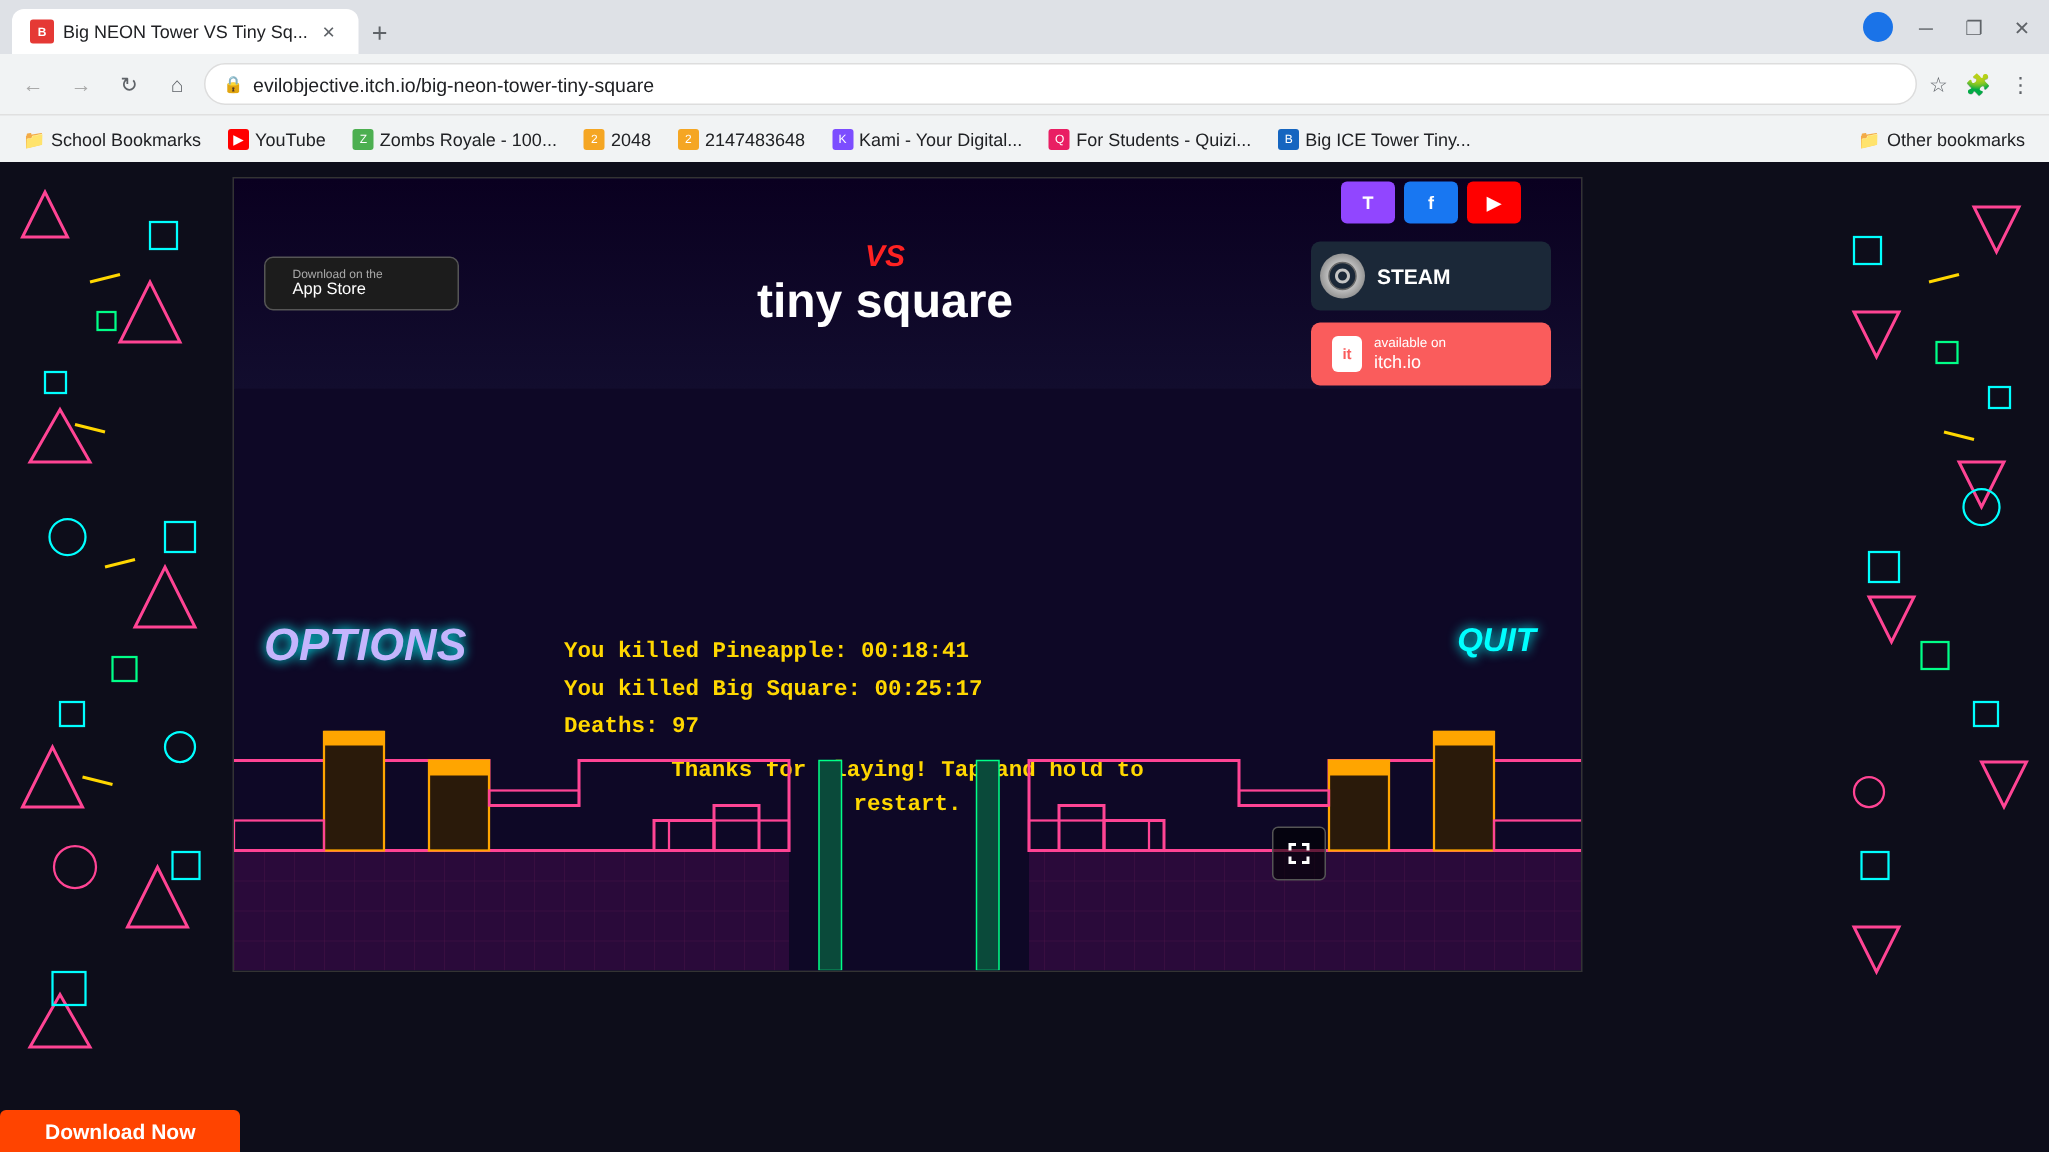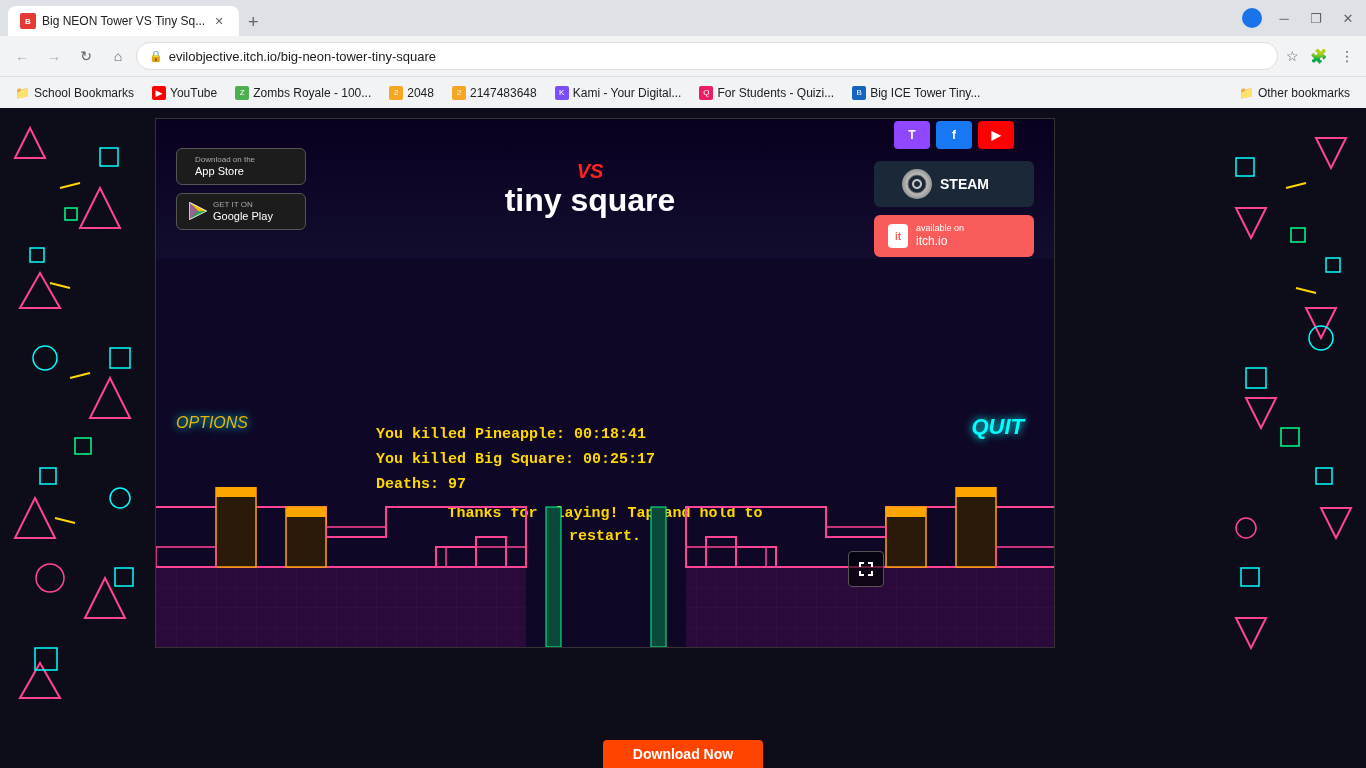--- a/index.html
+++ b/index.html
@@ -338,21 +338,21 @@
       font-weight: bold;
       color: white;
     }
     .social-icon.twitch { background: #9146ff; }
     .social-icon.fb { background: #1877f2; }
     .social-icon.yt { background: #ff0000; }
 
     .steam-btn {
       background: #1b2838;
       border-radius: 6px;
-      padding: 8px 28px;
+      padding: 8px 6px;
       display: flex;
       align-items: center;
       gap: 8px;
       color: white;
       font-size: 14px;
       font-weight: bold;
       cursor: pointer;
       width: 160px;
     }
     .steam-logo {
@@ -402,24 +402,24 @@
       bottom: 0;
       background: #0e0826;
       display: flex;
     }
 
     
     .options-btn {
       position: absolute;
       top: 155px;
       left: 20px;
-      font-size: 16px;
-      font-weight: 400;
+      font-size: 30px;
+      font-weight: 700;
       font-style: italic;
-      color: #eab308;
+      color: #c4b5fd;
       text-shadow: 0 0 8px #00ffff;
       font-family: 'Arial Black', sans-serif;
       cursor: pointer;
     }
 
     
     .stats-area {
       position: absolute;
       top: 147px;
       left: 200px;
@@ -505,21 +505,21 @@
 
     
     .download-bar {
       position: absolute;
       bottom: 0;
       left: 0;
       right: 0;
       height: 30px;
       display: flex;
       align-items: flex-end;
-      justify-content: center;
+      justify-content: flex-start;
       padding-bottom: 0;
     }
     .download-btn {
       background: #ff4400;
       color: white;
       padding: 6px 30px;
       font-size: 14px;
       font-weight: bold;
       border-radius: 4px 4px 0 0;
       cursor: pointer;
@@ -686,33 +686,20 @@
       <div class="game-grid"></div>
 
       <div class="game-header">
 
         <div class="store-buttons">
           <div class="app-store-btn">
             <span class="apple-icon"></span>
             <div class="app-store-text">
               <small>Download on the</small>
               <span>App Store</span>
-            </div>
-          </div>
-          <div class="google-play-btn">
-            <svg class="gplay-icon" viewBox="0 0 18 18">
-              <polygon points="1,1 17,9 1,17" fill="none" stroke="white" stroke-width="1.5"></polygon>
-              <polygon points="1,1 9,9 1,17" fill="#ea4335"></polygon>
-              <polygon points="1,1 17,9 9,9" fill="#fbbc05"></polygon>
-              <polygon points="9,9 17,9 1,17" fill="#34a853"></polygon>
-              <polygon points="1,1 9,9 1,17" fill="#4285f4" opacity="0.5"></polygon>
-            </svg>
-            <div class="app-store-text">
-              <small>GET IT ON</small>
-              <span>Google Play</span>
             </div>
           </div>
         </div>
 
         <div class="game-title-center">
           <div class="vs-text">VS</div>
           <div class="tiny-square-text">tiny square</div>
         </div>
 
         <div class="right-buttons">

